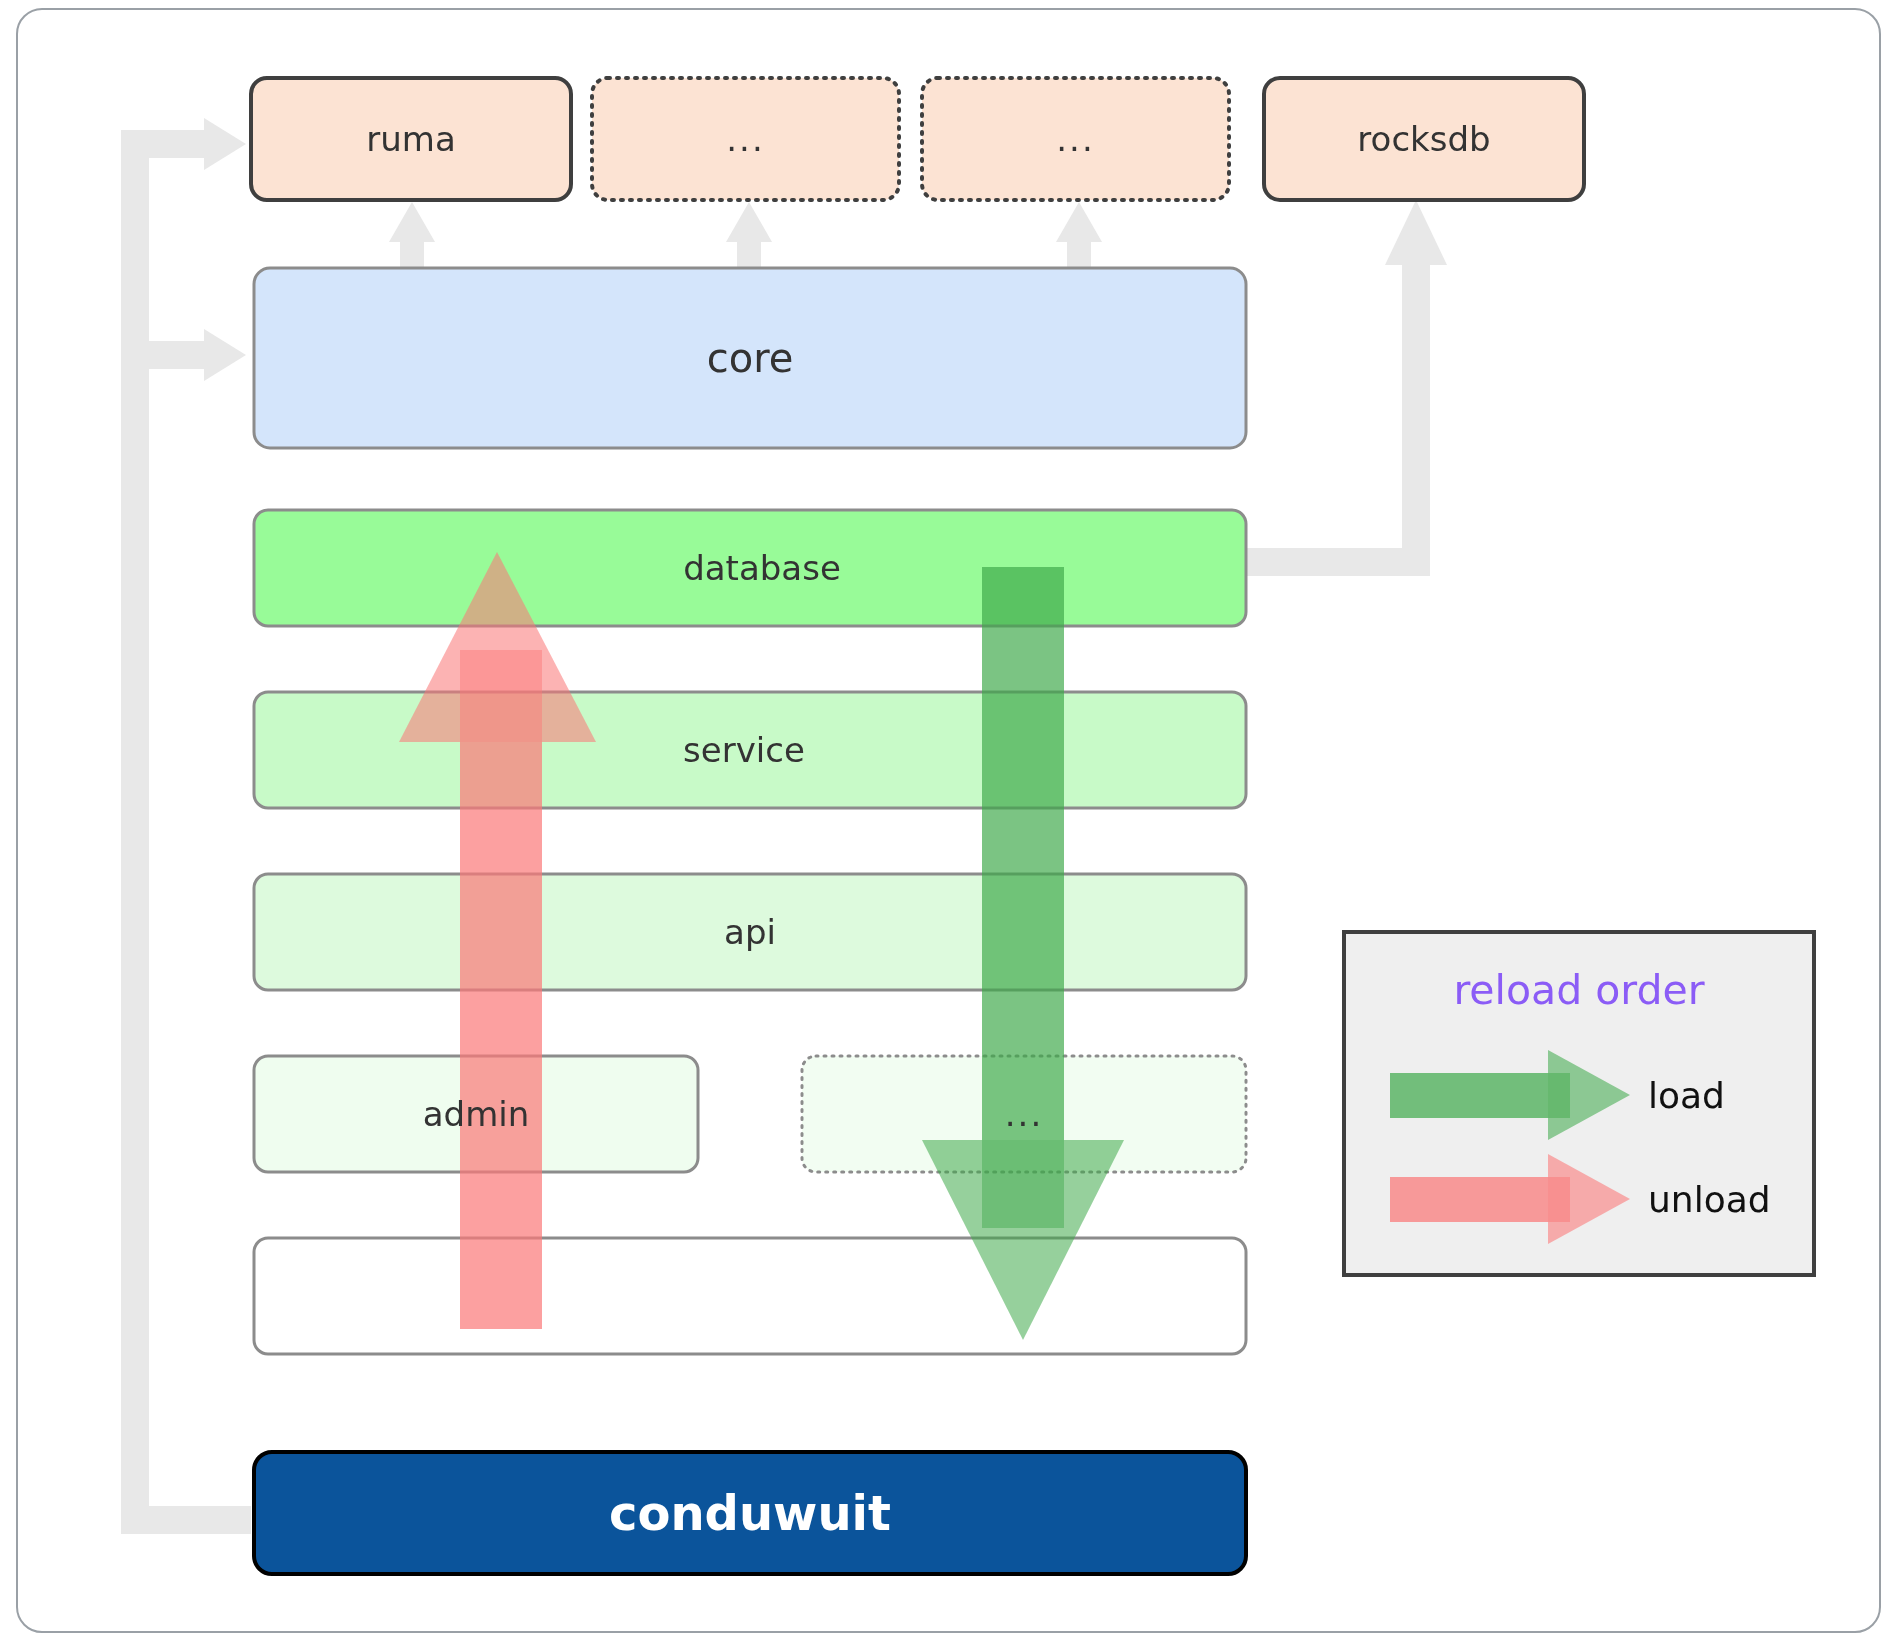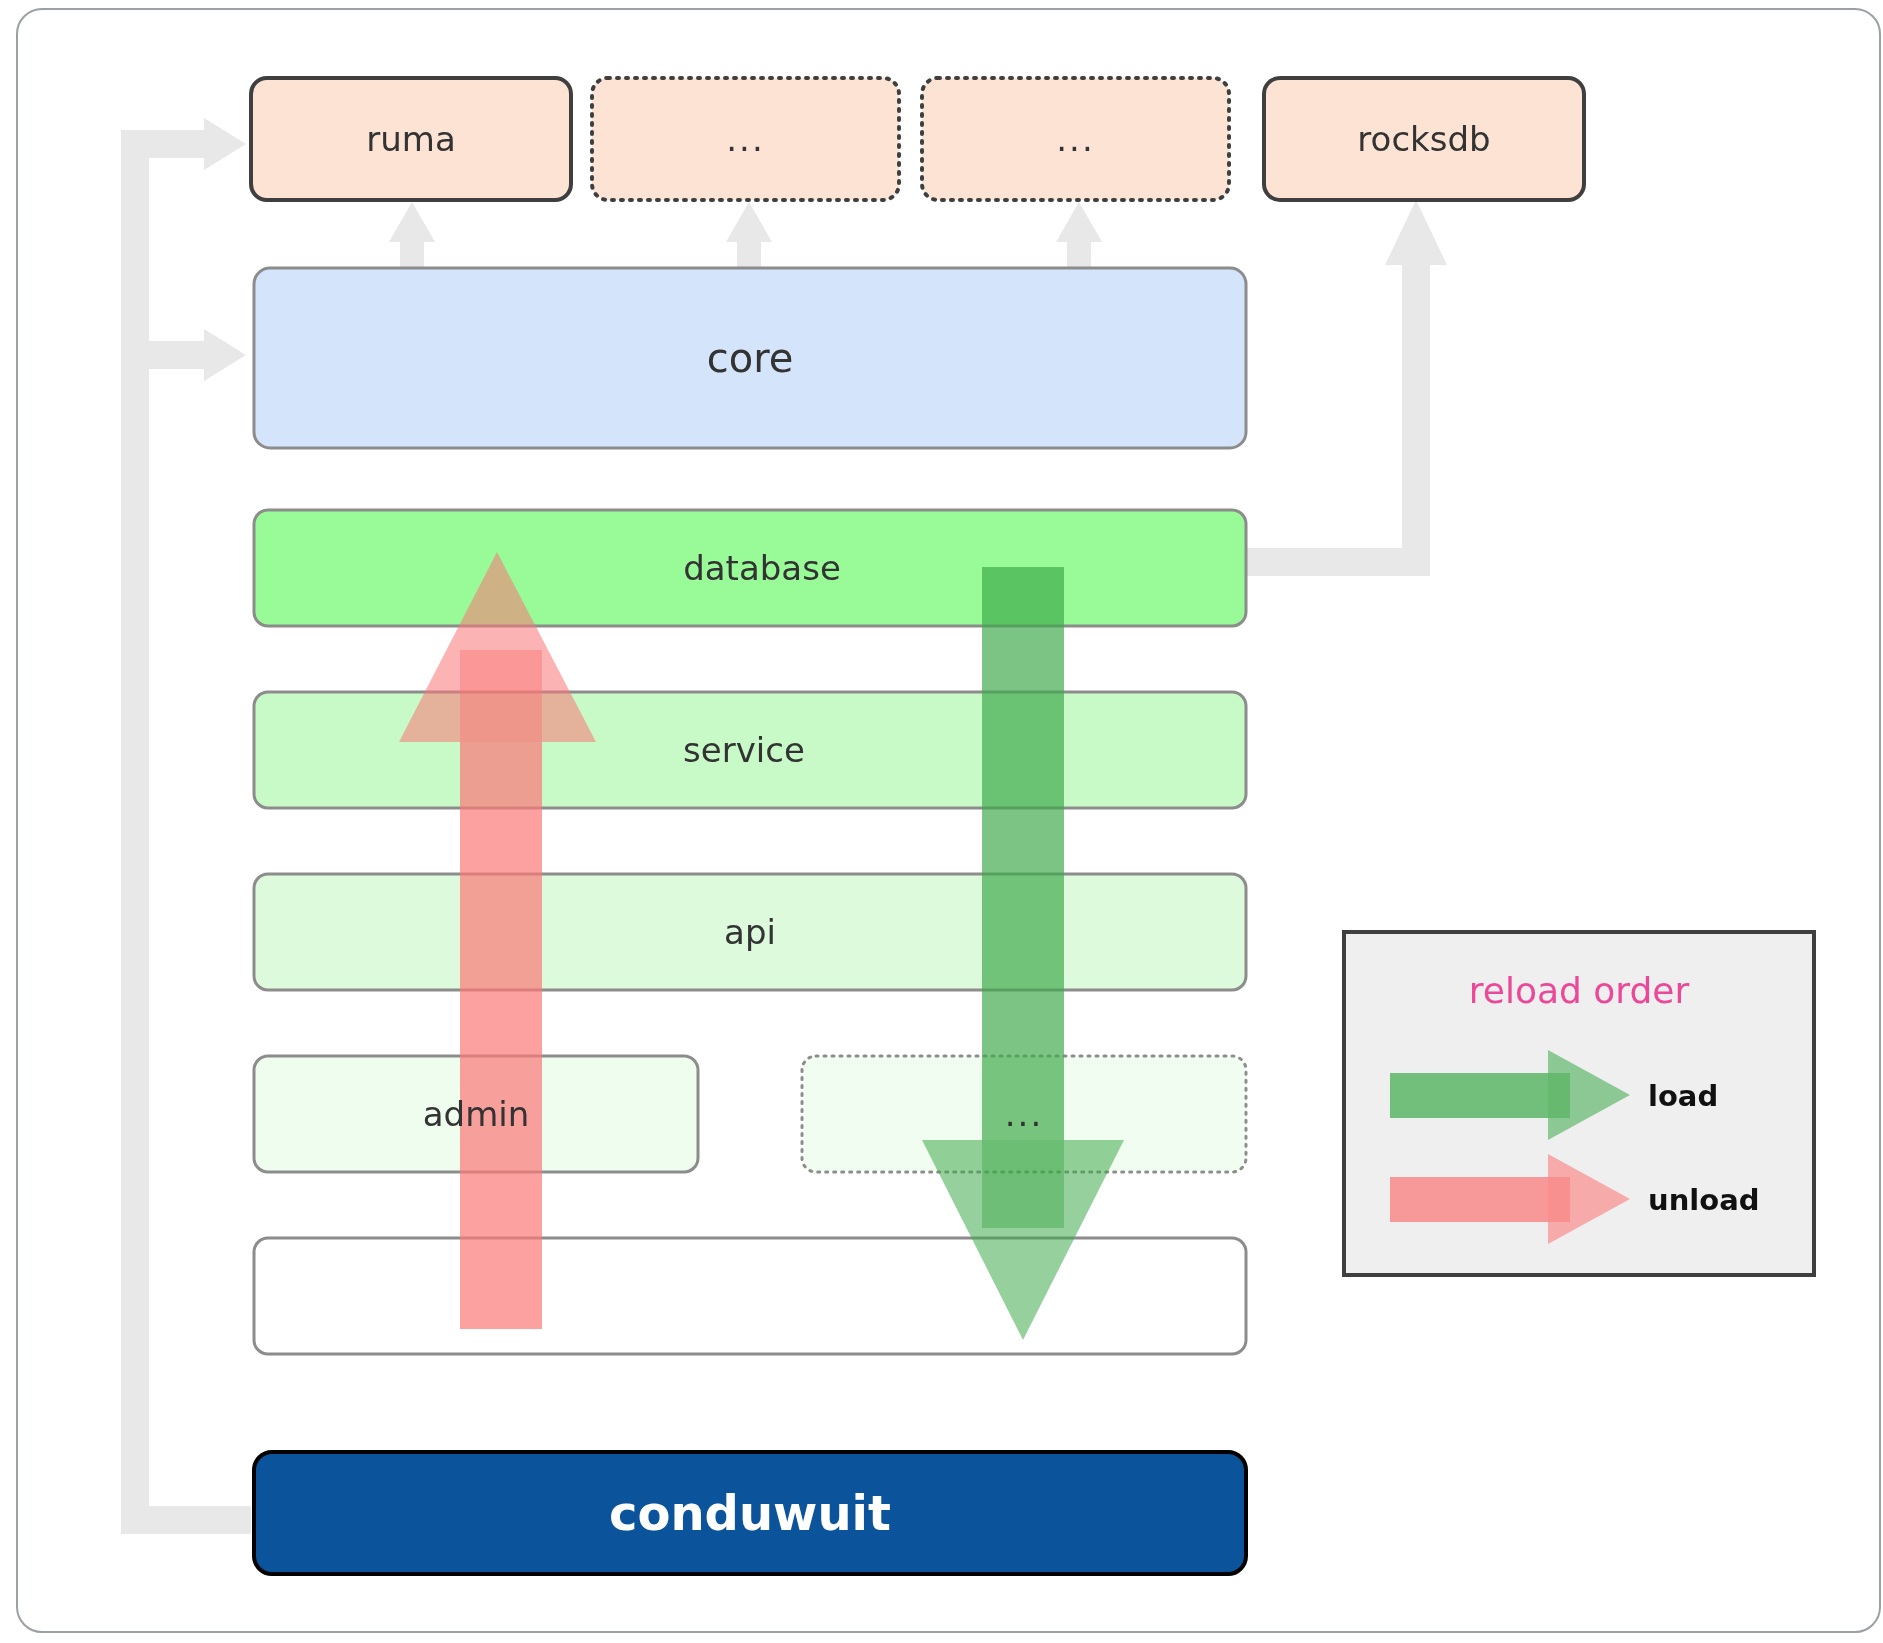--- a/index.html
+++ b/index.html
@@ -42,22 +42,22 @@
     text-align: center;
     pointer-events: none;
     color: #333333;
     font-family: "DejaVu Sans", sans-serif;
   }
   .lbl-pkg { font-size: 34px; }
   .lbl-core { font-size: 40px; }
   .lbl-layer { font-size: 34px; }
   .lbl-dots { font-size: 34px; letter-spacing: 2px; }
   .lbl-root { font-size: 48px; color: #ffffff; font-weight: bold; }
-  .legend-title { font-size: 36px; color: #ec4899; }
-  .legend-item-label { font-size: 29px; color: #111111; font-weight: bold; }
+  .legend-title { font-size: 41px; color: #8b5cf6; }
+  .legend-item-label { font-size: 36px; color: #111111; }
 </style>
 </head>
 <body>
 
 <div id="stage">
   <div id="frame"></div>
 
   <svg class="layer" viewBox="0 0 1883 1643">
 
     <path d="M 115 1533 L 115 132 L 200 132 L 200 156 L 240 132 L 200 108 L 200 132" fill="none" stroke="none"></path>

